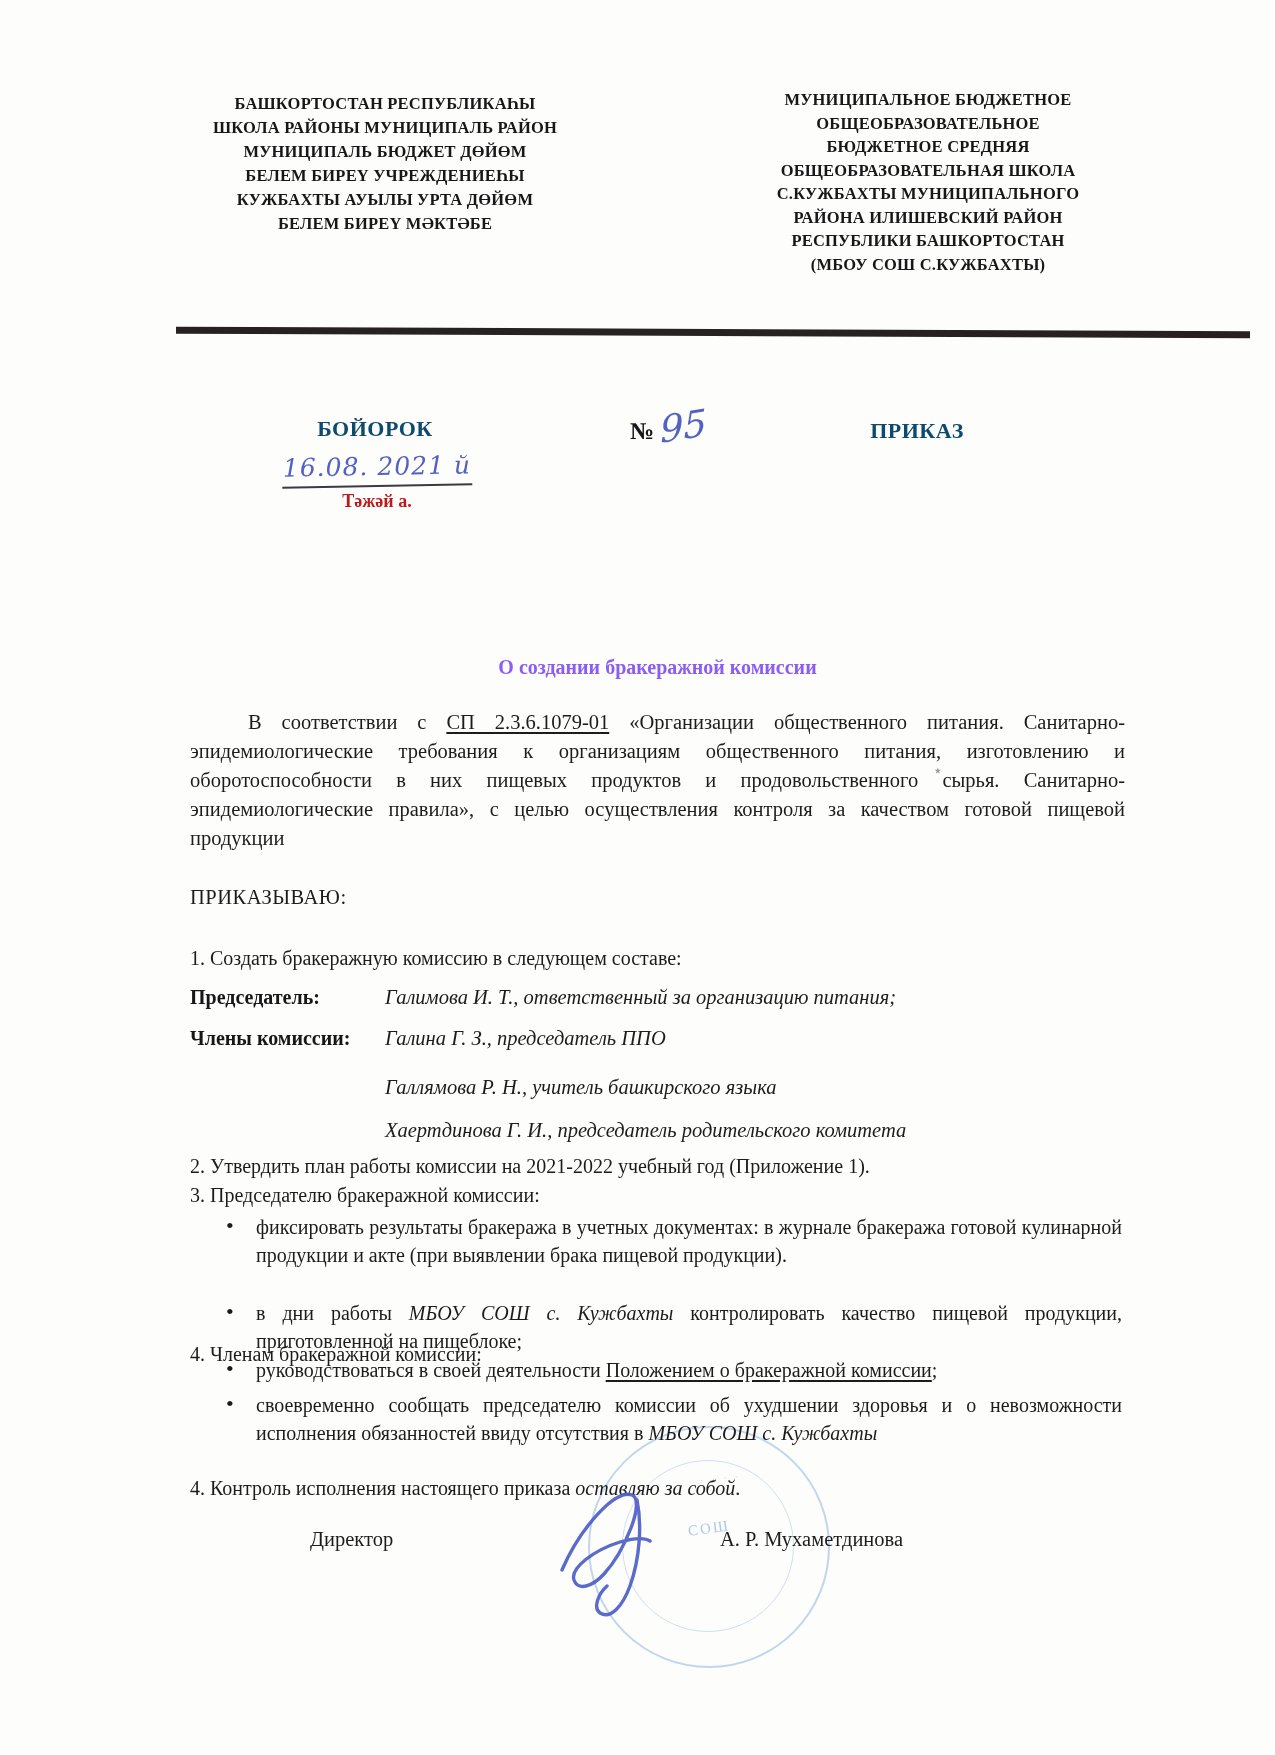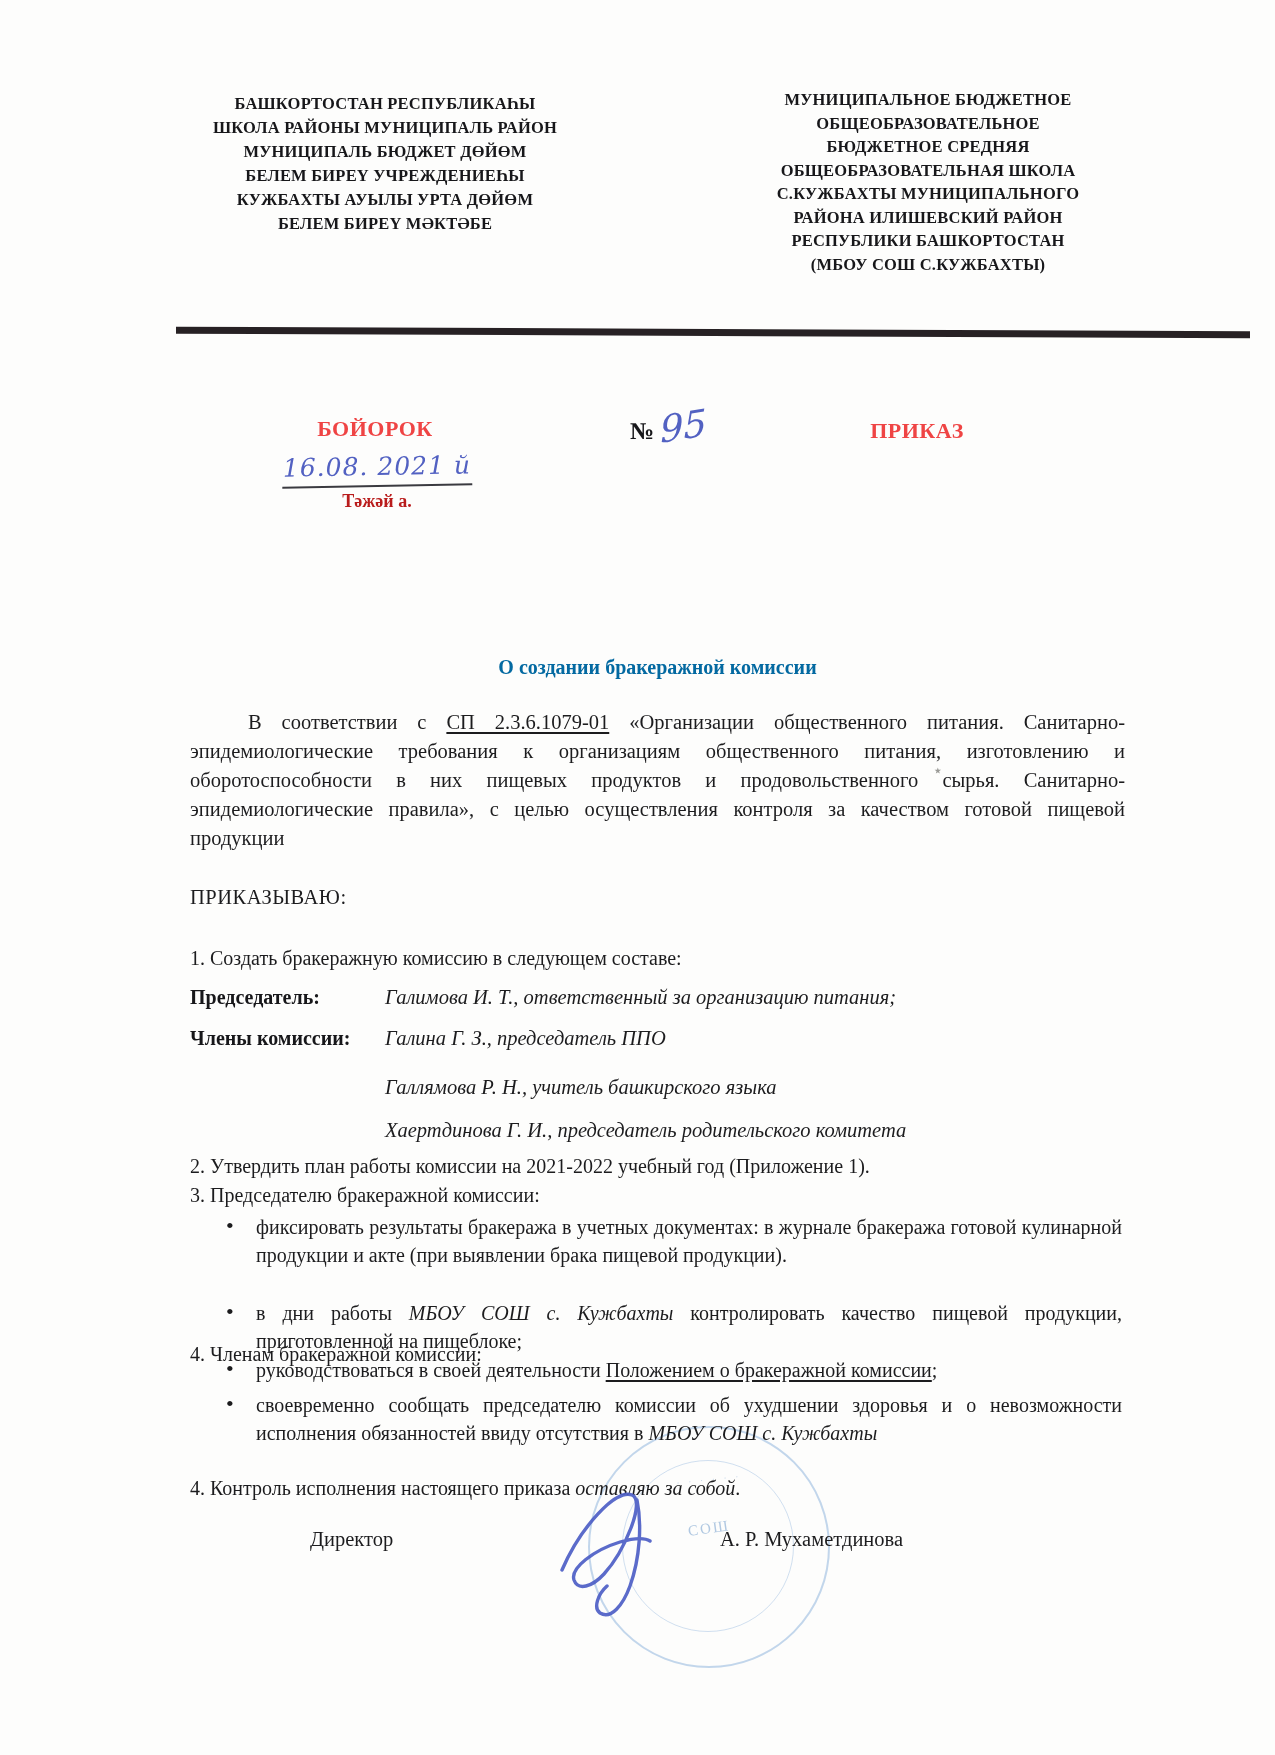--- a/index.html
+++ b/index.html
@@ -23,21 +23,21 @@
     letter-spacing:.2px;
   }
   .hdr-left{left:190px;top:92px;width:390px;}
   .hdr-right{left:742px;top:88px;width:372px;line-height:23.5px;}
   .rule{
     left:176px;top:329px;width:1074px;height:7px;
     background:#272124;
     transform:rotate(.25deg);
   }
   
-  .order-title{font-weight:bold;font-size:22px;color:#ef4444;letter-spacing:.5px;}
+  .order-title{font-weight:bold;font-size:22px;color:#0c4a6e;letter-spacing:.5px;}
   .boyorok{left:300px;top:416px;width:150px;text-align:center;}
   .prikaz{left:852px;top:418px;width:130px;text-align:center;}
   .num-wrap{left:630px;top:412px;width:140px;}
   .num-sign{font-weight:bold;font-size:24px;color:#17171a;}
   .hand{
     color:#5261c2;
     font-style:italic;
     font-family:"DejaVu Serif","Liberation Serif",serif;
   }
   .num-val{
@@ -55,21 +55,21 @@
     display:block;
     font-size:25px;
     letter-spacing:1px;
     border-bottom:2px solid #3a3a40;
     padding-bottom:4px;
     transform:rotate(-1deg);
     white-space:nowrap;
   }
   .place{display:block;font-weight:bold;font-size:18px;margin-top:4px;color:#b91c1c;}
   
-  .doc-title{left:190px;top:656px;width:935px;text-align:center;font-weight:bold;font-size:20px;color:#0369a1;}
+  .doc-title{left:190px;top:656px;width:935px;text-align:center;font-weight:bold;font-size:20px;color:#8b5cf6;}
   .intro{
     left:190px;top:708px;width:935px;
     font-size:20.5px;line-height:29px;
     text-align:justify;text-indent:58px;
   }
   .u{text-decoration:underline;text-underline-offset:3px;}
   .it{font-style:italic;}
   .prikazyvayu{left:190px;top:886px;font-size:20.5px;letter-spacing:.5px;}
   .line{left:190px;width:935px;font-size:20px;line-height:27px;}
   .roster-label{font-weight:bold;font-size:20px;color:#17171a;}

